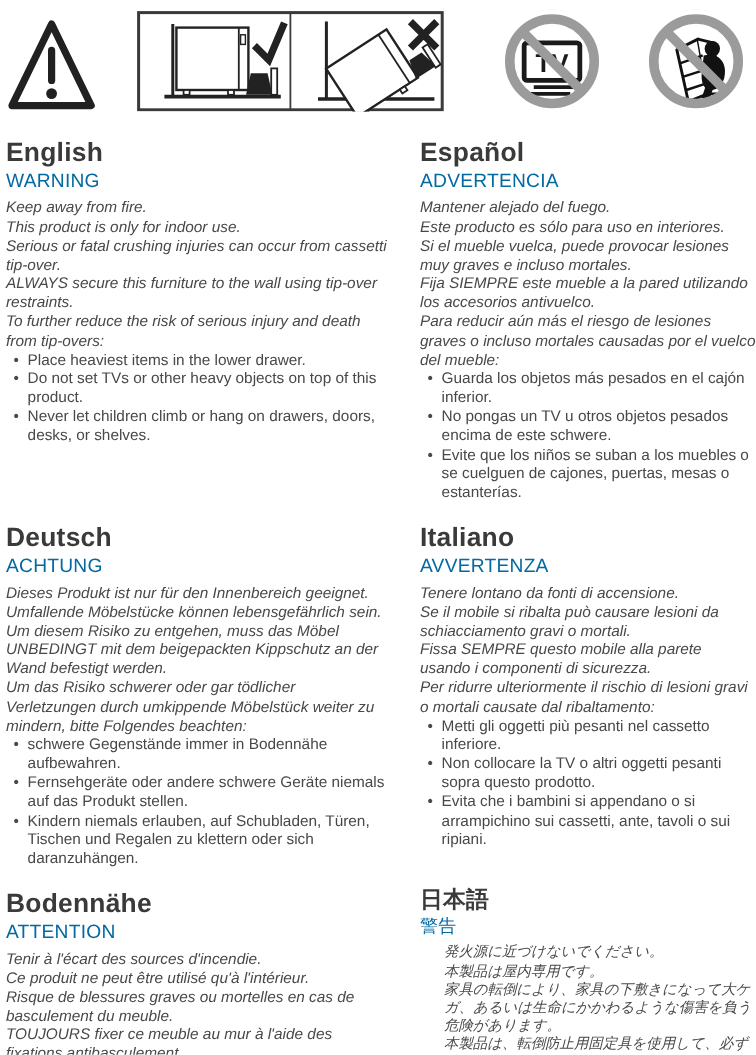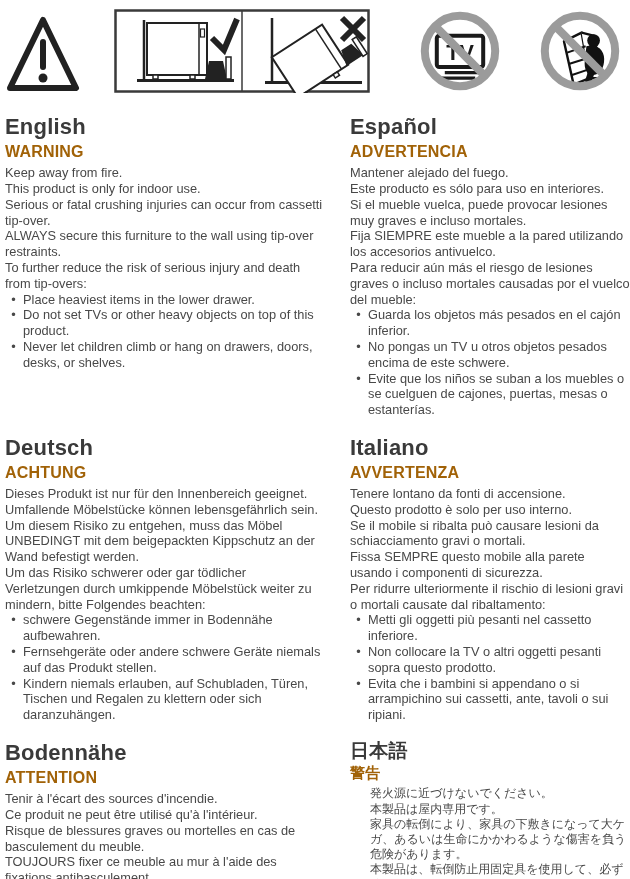--- a/index.html
+++ b/index.html
@@ -25,24 +25,24 @@
     row-gap:13px;
     padding-left:5px;
     margin-top:14px;
   }
   section{min-width:0;}
   h2{
     font-size:22px;line-height:1.18;font-weight:700;
     margin:4px 0 2px 0;color:#3a3a3a;letter-spacing:.2px;
   }
   h3{
-    font-size:16px;line-height:1.2;font-weight:700;
-    margin:0 0 4px 0;color:#a16207;letter-spacing:.2px;
-  }
-  p{margin:0;font-size:12.8px;line-height:15.8px;}
+    font-size:16px;line-height:1.2;font-weight:400;
+    margin:0 0 4px 0;color:#0369a1;letter-spacing:.2px;
+  }
+  p{margin:0;font-size:12.8px;line-height:15.8px;font-style:italic;}
   ul{list-style:none;margin:0;padding:0;}
   li{display:flex;font-size:12.8px;line-height:15.8px;}
   .bullet{flex:none;width:9px;margin:0 5px 0 4px;text-align:center;}
 
   .jp h2{font-size:19px;}
   .jp h3{font-size:15px;}
   .jp p,.jp li{font-size:12px;line-height:15.2px;margin-left:20px;}
 </style>
 </head>
 <body>
@@ -180,21 +180,20 @@
           <span class="bullet">•</span>
           <span>Kindern niemals erlauben, auf Schubladen, Türen, Tischen und Regalen zu klettern oder sich daranzuhängen.</span>
         </li>
     </ul>
   </section>
 
   <section>
     <h2>Italiano</h2>
     <h3>AVVERTENZA</h3>
     <p>Tenere lontano da fonti di accensione.</p>
-    <p>Questo prodotto è solo per uso interno.</p>
     <p>Se il mobile si ribalta può causare lesioni da schiacciamento gravi o mortali.</p>
     <p>Fissa SEMPRE questo mobile alla parete usando i componenti di sicurezza.</p>
     <p>Per ridurre ulteriormente il rischio di lesioni gravi o mortali causate dal ribaltamento:</p>
     <ul>
       <li>
           <span class="bullet">•</span>
           <span>Metti gli oggetti più pesanti nel cassetto inferiore.</span>
         </li>
       <li>
           <span class="bullet">•</span>

